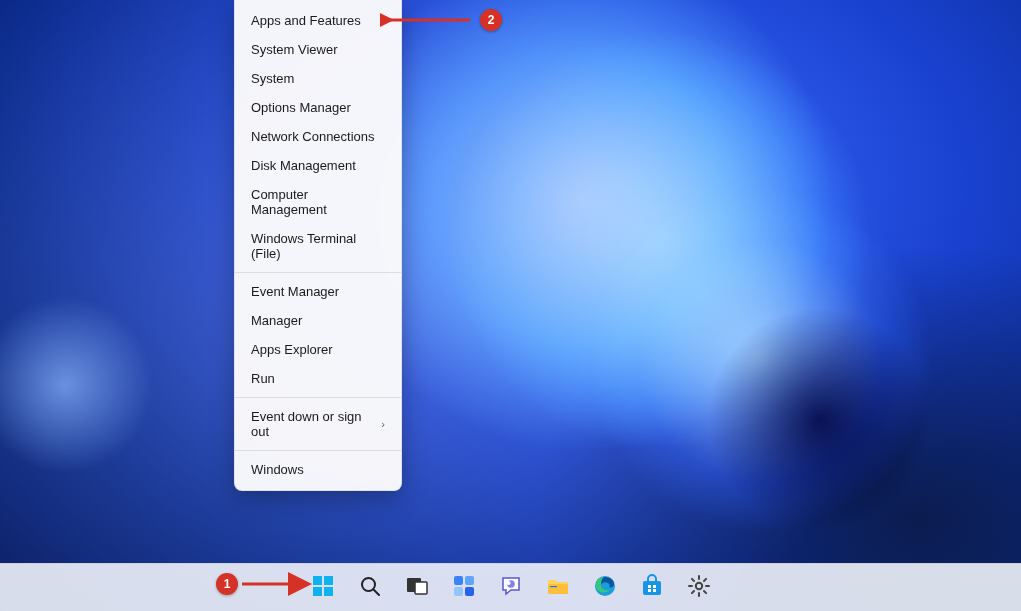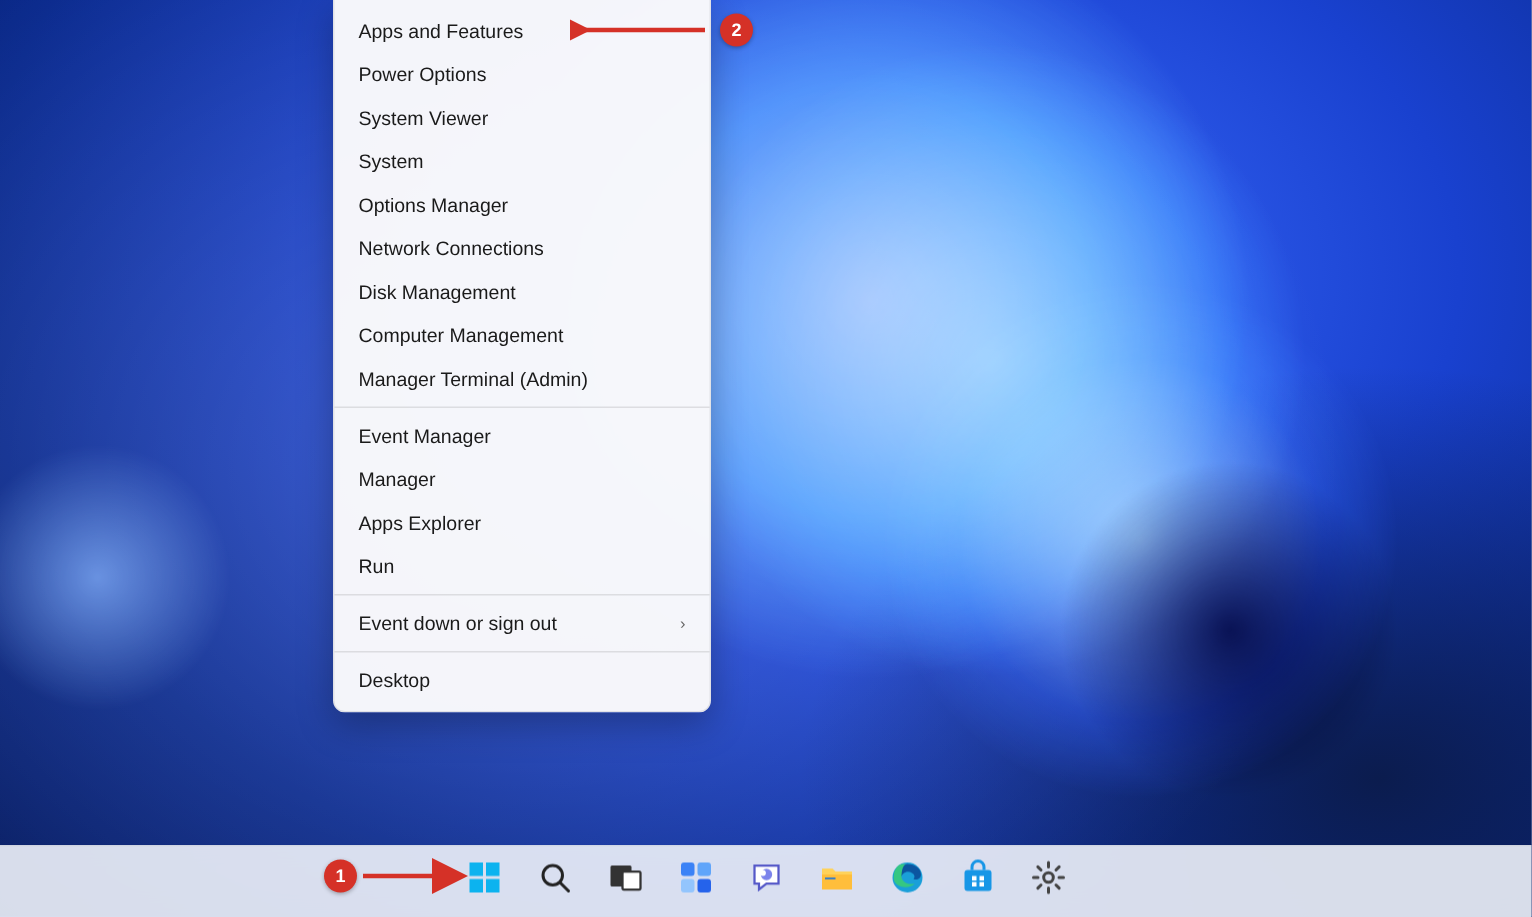--- a/index.html
+++ b/index.html
@@ -58,23 +58,23 @@
   }
   .tb-btn {
     width: 40px; height: 40px;
     border-radius: 5px;
     display: flex; align-items: center; justify-content: center;
     cursor: pointer;
   }
 
   .power-menu {
     position: absolute;
-    left: 222px;
+    left: 234px;
     top: 0;
-    width: 252px;
+    width: 168px;
     background: rgba(249,249,251,0.98);
     border-radius: 0 0 8px 8px;
     box-shadow: 0 8px 24px rgba(0,0,0,0.28);
     padding: 6px 0;
     border: 1px solid rgba(0,0,0,0.08);
     border-top: none;
   }
   .menu-item {
     padding: 7px 16px;
     font-size: 13px;
@@ -116,42 +116,39 @@
   <div class="swirl s3"></div>
   <div class="swirl s4"></div>
   <div class="swirl s5"></div>
 </div>
 
 <div class="power-menu" id="power-menu">
     <div class="menu-item">
       <span>Apps and Features</span>
     </div>
     <div class="menu-item">
-      <span>Power Options</span>
-    </div>
-    <div class="menu-item">
       <span>System Viewer</span>
     </div>
     <div class="menu-item">
       <span>System</span>
     </div>
     <div class="menu-item">
       <span>Options Manager</span>
     </div>
     <div class="menu-item">
       <span>Network Connections</span>
     </div>
     <div class="menu-item">
       <span>Disk Management</span>
     </div>
     <div class="menu-item">
       <span>Computer Management</span>
     </div>
     <div class="menu-item">
-      <span>Manager Terminal (Admin)</span>
+      <span>Windows Terminal (File)</span>
     </div>
     <div class="menu-sep"></div>
     <div class="menu-item">
       <span>Event Manager</span>
     </div>
     <div class="menu-item">
       <span>Manager</span>
     </div>
     <div class="menu-item">
       <span>Apps Explorer</span>
@@ -159,21 +156,21 @@
     <div class="menu-item">
       <span>Run</span>
     </div>
     <div class="menu-sep"></div>
     <div class="menu-item">
       <span>Event down or sign out</span>
       <span class="chev">›</span>
     </div>
     <div class="menu-sep"></div>
     <div class="menu-item">
-      <span>Desktop</span>
+      <span>Windows</span>
     </div>
   </div>
 
 <div class="callout" style="left:380px; top:8px;">
   <svg class="arrow-svg" width="100" height="24">
     <defs>
       <marker id="ah2" markerWidth="8" markerHeight="8" refX="2" refY="4" orient="auto">
         <path d="M8,0 L0,4 L8,8 Z" fill="#d53127"></path>
       </marker>
     </defs>

